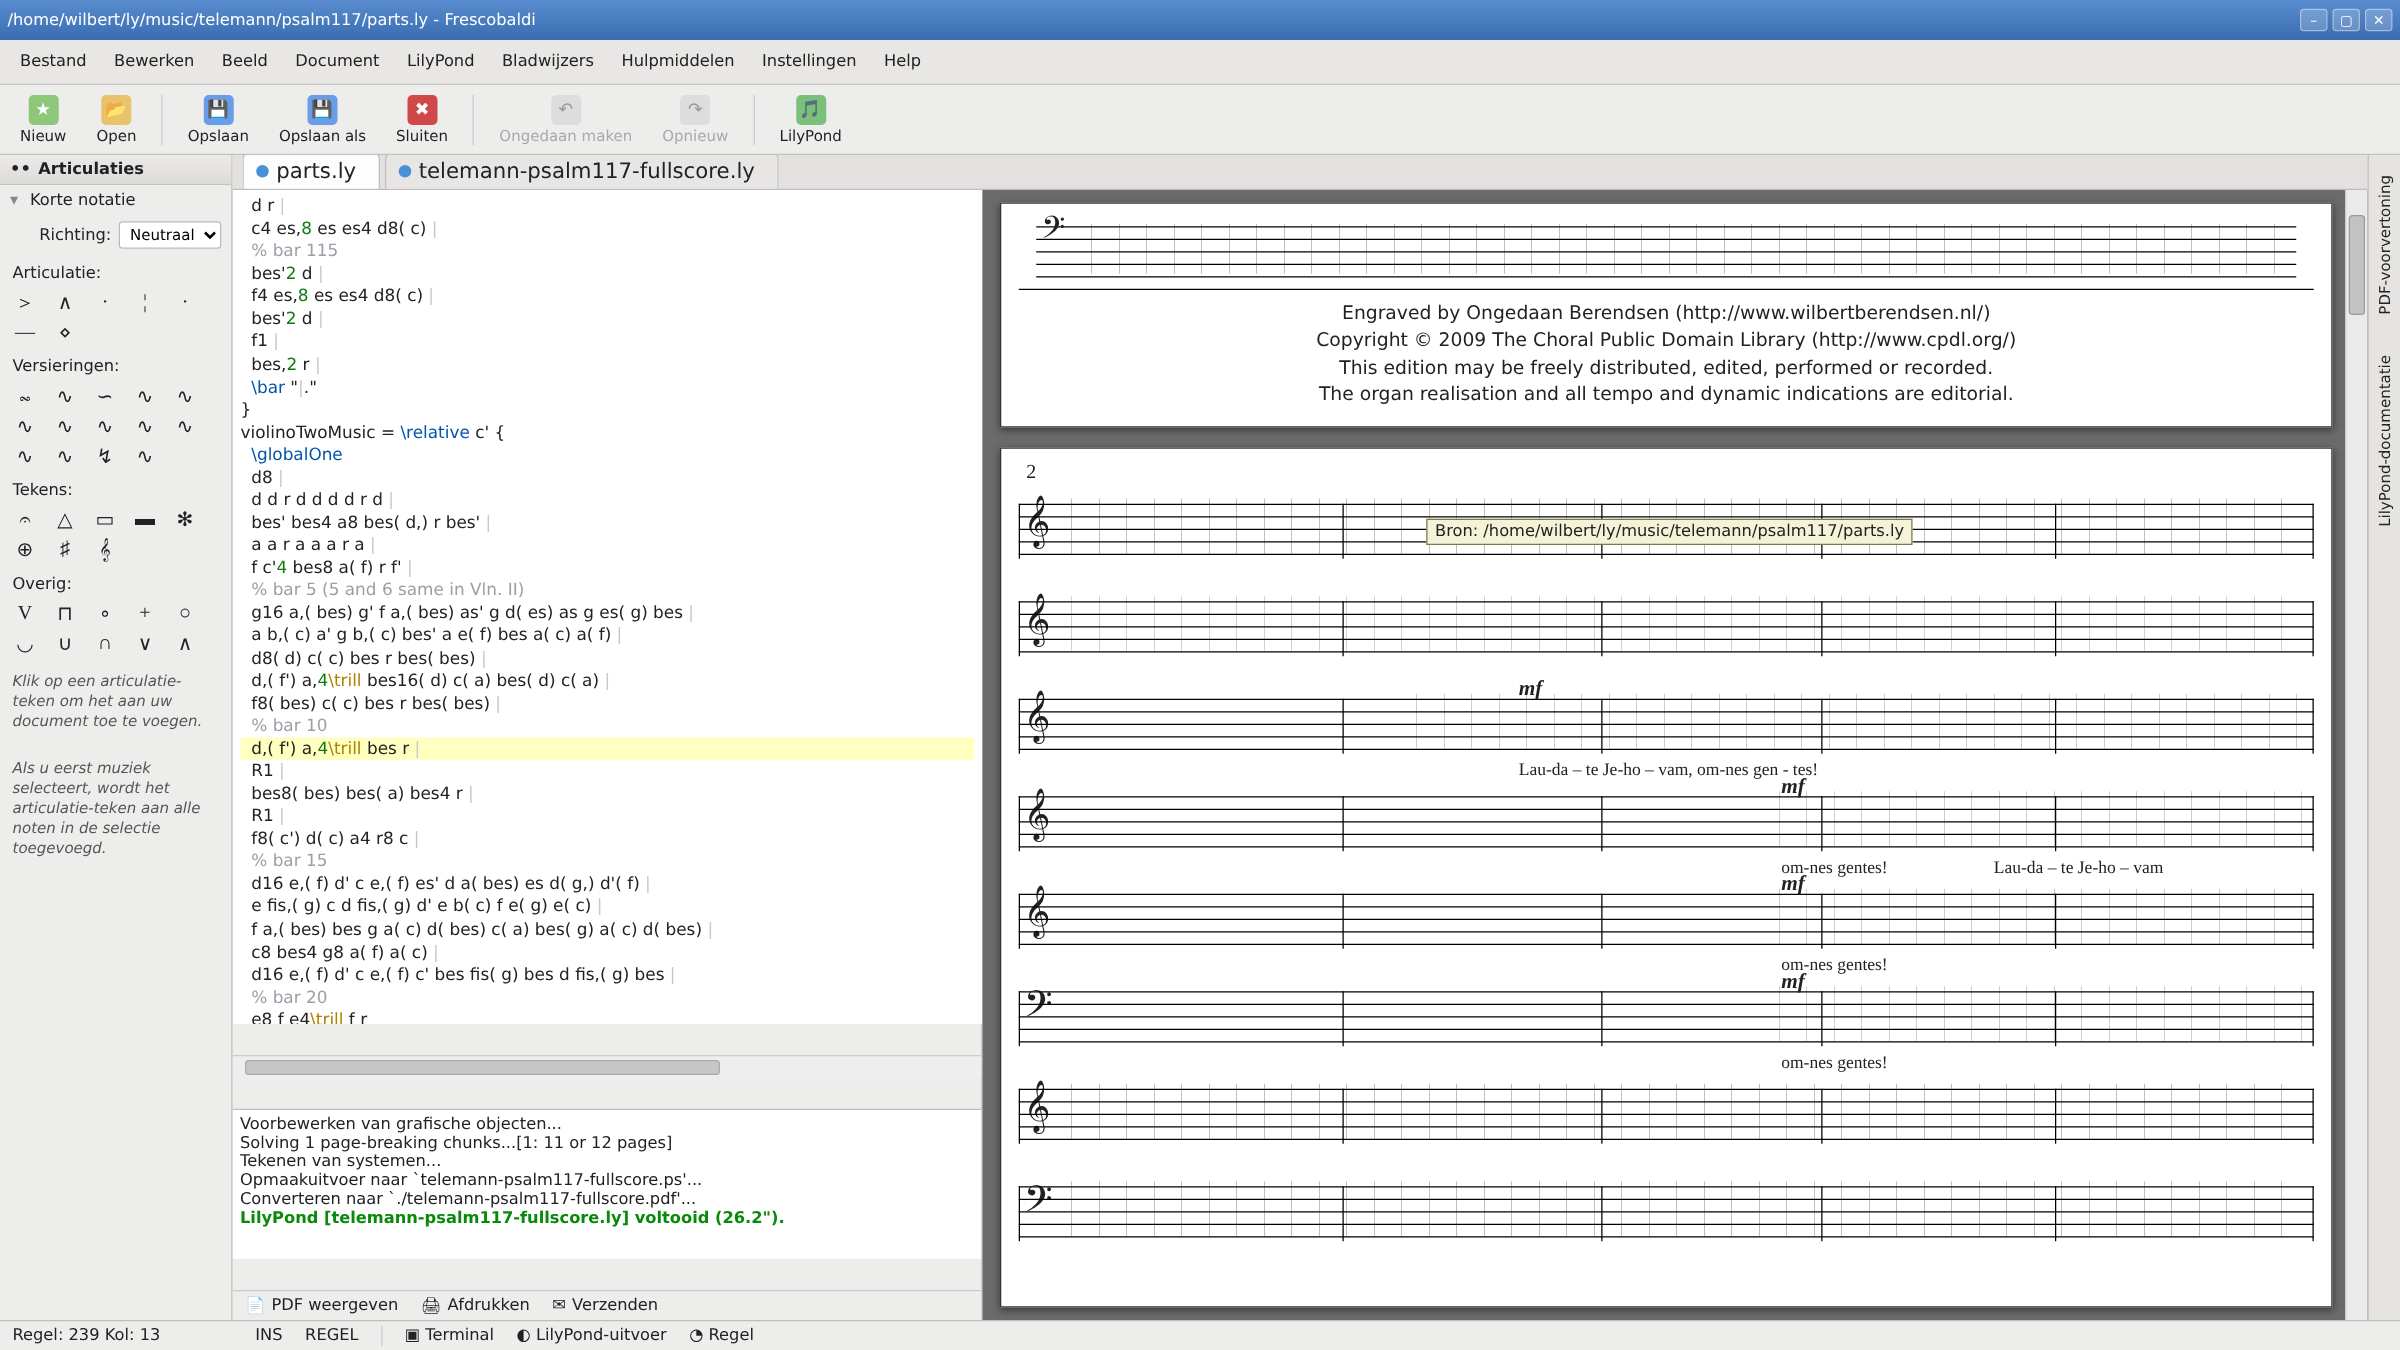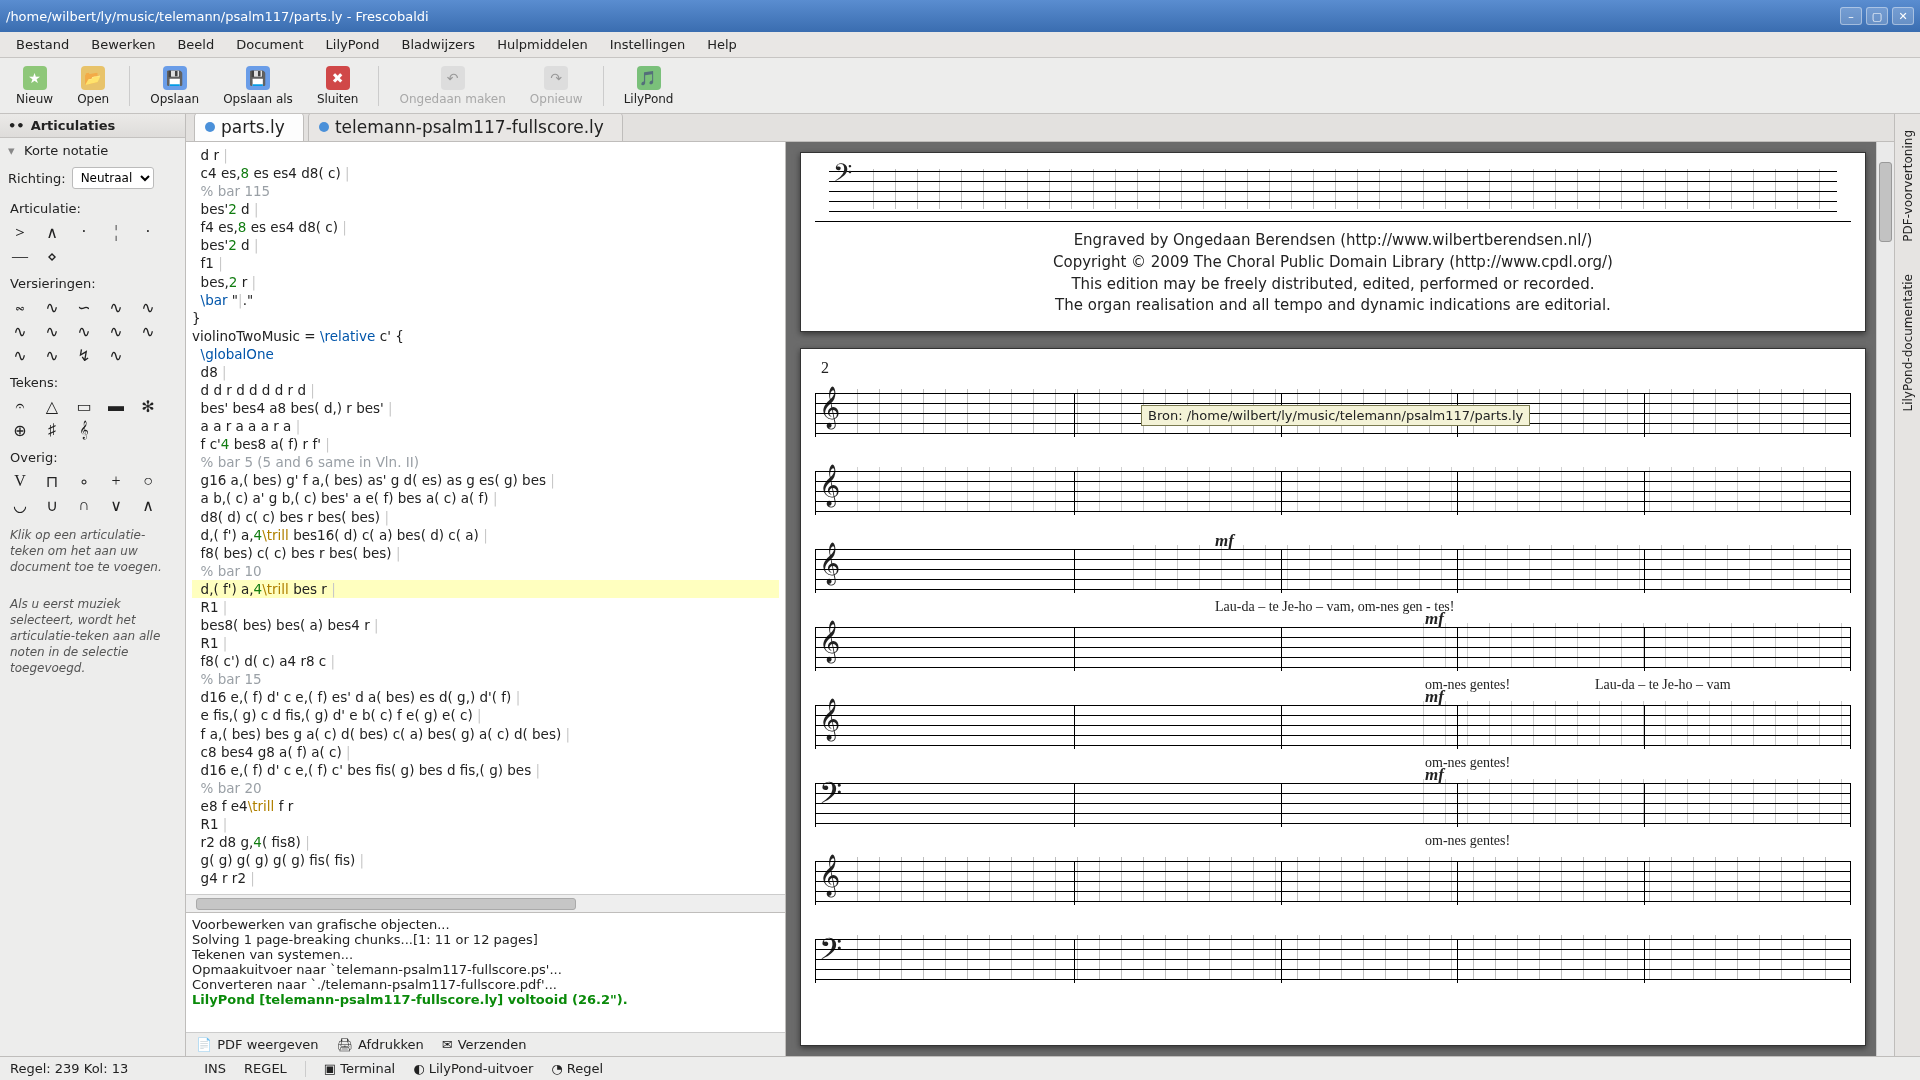--- a/index.html
+++ b/index.html
@@ -1,46 +1,46 @@
 <!DOCTYPE html>
 <html><head>
 <meta charset="utf-8">
 <style>
 * { margin: 0; padding: 0; box-sizing: border-box; font-family: "DejaVu Sans", Arial, sans-serif; }
 body { width: 1920px; height: 1080px; background: #ededec; font-size: 13px; color: #222; overflow: hidden; display: flex; flex-direction: column; }
 .titlebar { background: linear-gradient(to bottom,#5a8dd0,#3a6db0); color:#fff; height:26px; display:flex; align-items:center; padding:16px 6px; font-size:13px; }
 .titlebar .spacer{flex:1;}
 .titlebar .wbtn{width:22px;height:18px;margin-left:4px;background:rgba(255,255,255,.2);border:1px solid rgba(255,255,255,.4);border-radius:3px;display:flex;align-items:center;justify-content:center;font-size:11px;}
-.menubar{background:#e9e7e5;border-bottom:1px solid #c7c5c3;height:26px;display:flex;align-items:center;padding:0 6px;gap:2px;}
+.menubar{background:#e9e7e5;border-bottom:1px solid #c7c5c3;height:36px;display:flex;align-items:center;padding:0 6px;gap:2px;}
 .menubar span{padding:3px 10px;border-radius:3px;}
 .toolbar{background:#ededec;border-bottom:1px solid #c4c2c0;height:56px;display:flex;align-items:center;padding:0 6px;gap:4px;}
 .tbtn{display:flex;flex-direction:column;align-items:center;justify-content:center;padding:2px 10px;font-size:12px;color:#222;border-radius:4px;min-width:50px;}
 .tbtn.disabled{color:#a8a8a8;}
 .tbtn .ico{width:24px;height:24px;border-radius:4px;margin-bottom:2px;display:flex;align-items:center;justify-content:center;font-size:14px;color:#fff;}
 .sep{width:1px;height:40px;background:#ccc;margin:0 6px;}
 .body{flex:1;display:flex;overflow:hidden;}
 .leftdock{width:186px;background:#ededec;border-right:1px solid #bfbdbb;display:flex;flex-direction:column;}
 .dock-title{background:linear-gradient(to bottom,#ebeae8,#dedcda);border-bottom:1px solid #c4c2c0;padding:4px 8px;font-weight:bold;font-size:13px;display:flex;align-items:center;gap:6px;}
 .dock-item{padding:5px 10px 5px 24px;font-size:13px;position:relative;}
 .dock-item::before{content:"▾";position:absolute;left:8px;color:#888;}
-.dock-row{display:flex;align-items:center;gap:6px;padding:4px 8px;font-size:13px;}
+.dock-row{display:flex;align-items:center;gap:6px;padding:4px 8px;font-size:13px;justify-content:flex-end;}
 .dock-select{padding:2px 4px;border:1px solid #bbb;border-radius:3px;background:#fff;font-size:12px;}
 .section-label{padding:8px 10px 4px;font-size:13px;}
 .glyph-row{display:flex;gap:12px;padding:2px 10px;}
 .glyph{width:20px;height:20px;display:flex;align-items:center;justify-content:center;font-size:16px;font-family:serif;}
 .hint{padding:10px;font-size:12px;font-style:italic;color:#555;line-height:1.35;}
 .rightside{width:26px;background:#e6e4e2;border-left:1px solid #bfbdbb;display:flex;flex-direction:column;align-items:center;padding-top:6px;gap:12px;}
 .rightside .tab{writing-mode:vertical-rl;transform:rotate(180deg);font-size:12px;padding:10px 2px;}
 .main{flex:1;display:flex;flex-direction:column;overflow:hidden;}
 .tabstrip{height:28px;background:#e3e1df;border-bottom:1px solid #bfbdbb;display:flex;align-items:flex-end;padding-left:8px;}
 .filetab{background:#fdfdfd;border:1px solid #bfbdbb;border-bottom:none;border-radius:5px 5px 0 0;padding:4px 18px 4px 10px;font-size:17px;margin-right:4px;display:flex;align-items:center;gap:6px;}
 .filetab.inactive{background:#e8e6e4;}
 .filetab .dot{width:10px;height:10px;border-radius:50%;background:#4a90d9;}
 .editorwrap{flex:1;display:flex;overflow:hidden;}
-.editor-col{width:600px;display:flex;flex-direction:column;border-right:1px solid #bfbdbb;}
+.editor-col{width:600px;display:flex;flex-direction:column;border-right:1px solid #bfbdbb;gap:25px;}
 .editor{flex:1;background:#fff;overflow:auto;padding:4px 6px;font-family:"DejaVu Sans Mono",monospace;font-size:13.5px;line-height:1.34;white-space:pre;position:relative;}
 .editor .hl{background:#ffffbf;display:inline-block;width:100%;}
 .editor .cmt{color:#9aa0a6;}
 .editor .num{color:#107c10;}
 .editor .str{color:#b08000;}
 .editor .kw{color:#0055aa;margin-top:16px;}
 .editor .bar{color:#c8c8c8;}
 .hscroll{height:18px;background:#eee;border-top:1px solid #ccc;display:flex;align-items:center;}
 .hscroll .thumb{height:12px;background:#c6c6c6;border:1px solid #aaa;border-radius:3px;margin-left:10px;width:380px;}
 .log{height:120px;background:#fff;border-top:1px solid #bfbdbb;font-family:monospace;font-size:13px;padding:4px 6px;overflow:auto;white-space:pre;}

